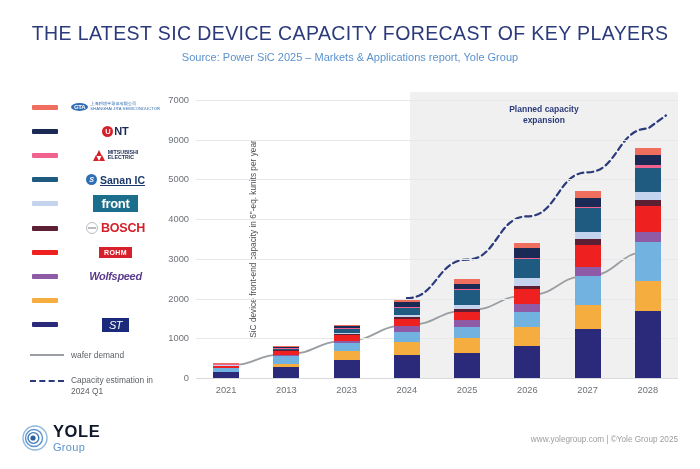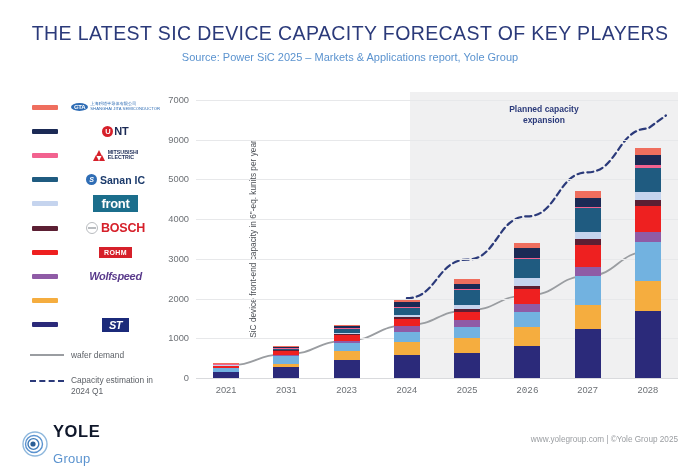--- a/index.html
+++ b/index.html
@@ -53,21 +53,21 @@
   .lg-mit .tri i:nth-child(1){ left:3.1px; top:-0.4px; }
   .lg-mit .tri i:nth-child(2){ left:-0.2px; top:5.1px; }
   .lg-mit .tri i:nth-child(3){ left:6.4px; top:5.1px; }
   .lg-mit .mt { font-size:5.3px; font-weight:bold; color:#1b2a55; line-height:1.1; text-align:left; }
   .lg-sanan { display:flex; align-items:center; gap:3px; }
   .lg-sanan .s {
     width:11px; height:11px; border-radius:50%; background:#2f6db5; color:#fff;
     font-size:7px; font-style:italic; font-weight:bold;
     display:flex; align-items:center; justify-content:center;
   }
-  .lg-sanan .t { font-size:10.5px; font-weight:bold; color:#1b3a6b; }
+  .lg-sanan .t { font-size:10.5px; font-weight:bold; color:#1b3a6b;text-decoration:underline; }
   .lg-xfab {
     background:#1b6e8c; color:#fff; font-size:13px; font-weight:bold;
     padding:1px 8px; letter-spacing:-0.3px;
   }
   .lg-bosch { display:flex; align-items:center; gap:3px; }
   .lg-bosch .bx {
     width:12px; height:12px; border-radius:50%;
     border:1.6px solid #b9bcc0; position:relative;
   }
   .lg-bosch .bx::before {
@@ -79,21 +79,21 @@
     padding:2px 5px; letter-spacing:0.4px;
   }
   .lg-wolf { font-size:11px; font-weight:bold; font-style:italic; color:#5a3b8c; letter-spacing:-0.3px; }
   .lg-inf { display:flex; align-items:center; }
   .lg-inf .el {
     border:1.4px solid #d6202a; border-radius:50%; padding:0px 5px;
     color:#1b2a55; font-size:9.5px; font-weight:bold; font-style:italic;
   }
   .lg-ons { font-size:13px; color:#55595e; letter-spacing:-0.4px; }
   .lg-st {
-    background:#1b2a7a; color:#fff; font-size:11px; font-weight:bold; font-style:italic;
+    background:#1b2a7a; color:#fff; font-size:11px; font-weight:normal; font-style:italic;
     padding:1px 7px; letter-spacing:-0.5px;
   }
   .legend-line-row { display:flex; align-items:center; height:24px; margin-top:6px; }
   .legend-line-row .lbl { font-size:8.4px; color:#5c6066; margin-left:7px; }
   .lg-solid { width:34px; height:0; border-top:2px solid #9a9da1; margin-left:12px; }
   .lg-dash  { width:34px; height:0; border-top:2px dashed #2b3a7a; margin-left:12px; }
   .legend-dash-row { display:flex; align-items:flex-start; margin-top:8px; }
   .legend-dash-row .lbl2 { font-size:8.4px; color:#5c6066; margin-left:7px; line-height:1.3; width:100px; }
   
   #plot-area { position:absolute; left:196px; top:100px; width:482px; height:278px; }
@@ -120,21 +120,21 @@
   .seg { width:100%; }
   .xtick {
     position:absolute; top:100%; margin-top:7px; text-align:center;
     font-size:9.3px; color:#6d7176;
   }
   
   #footer { position:absolute; left:0; bottom:0; width:700px; height:56px; }
   #yole-logo { position:absolute; left:22px; top:10px; display:flex; align-items:center; gap:5px; }
   #yole-logo .spiral { width:26px; height:26px; }
   #yole-logo .txt .y1 { font-size:16.5px; font-weight:bold; color:#0f172a; letter-spacing:0.6px; line-height:1; }
-  #yole-logo .txt .y2 { font-size:13px; color:#5b93cf; letter-spacing:0.3px; margin-top:11px; }
+  #yole-logo .txt .y2 { font-size:11px; color:#5b93cf; letter-spacing:0.3px; margin-top:1px; }
   #footer-right {
     position:absolute; right:22px; top:22px; font-size:8.2px; color:#9a9da1;
   }
 </style>
 </head>
 <body>
 
 <div id="header">
   <div id="chart-title">THE LATEST SIC DEVICE CAPACITY FORECAST OF KEY PLAYERS</div>
   <div id="chart-subtitle">Source: Power SiC 2025 – Markets &amp; Applications report, Yole Group</div>
@@ -275,21 +275,21 @@
         <div class="seg" style="height: 0.794286px; background: rgb(31, 91, 128);"></div>
         <div class="seg" style="height: 0.595714px; background: rgb(197, 212, 238);"></div>
         <div class="seg" style="height: 0.794286px; background: rgb(92, 31, 51);"></div>
         <div class="seg" style="height: 3.37571px; background: rgb(238, 32, 32);"></div>
         <div class="seg" style="height: 1.19143px; background: rgb(143, 91, 166);"></div>
         <div class="seg" style="height: 7.94286px; background: rgb(114, 178, 224);"></div>
         <div class="seg" style="height: 3.17714px; background: rgb(245, 173, 63);"></div>
         <div class="seg" style="height: 11.12px; background: rgb(43, 42, 122);"></div>
       </div>
     </div>
-    <div class="xtick" style="left: 60.25px; width: 60.25px;">2031</div>
+    <div class="xtick" style="left: 60.25px; width: 60.25px;">2013</div>
     <div class="bar-col" style="left: 137.625px; width: 26px; height: 278px;">
       <div class="bar-stack">
         <div class="seg" style="height: 1.39px; background: rgb(239, 110, 94);"></div>
         <div class="seg" style="height: 1.98571px; background: rgb(27, 42, 85);"></div>
         <div class="seg" style="height: 1.19143px; background: rgb(242, 98, 143);"></div>
         <div class="seg" style="height: 3.17714px; background: rgb(31, 91, 128);"></div>
         <div class="seg" style="height: 1.19143px; background: rgb(197, 212, 238);"></div>
         <div class="seg" style="height: 1.58857px; background: rgb(92, 31, 51);"></div>
         <div class="seg" style="height: 5.56px; background: rgb(238, 32, 32);"></div>
         <div class="seg" style="height: 1.78714px; background: rgb(143, 91, 166);"></div>
@@ -339,21 +339,21 @@
         <div class="seg" style="height: 19.0629px; background: rgb(31, 91, 128);"></div>
         <div class="seg" style="height: 7.94286px; background: rgb(197, 212, 238);"></div>
         <div class="seg" style="height: 2.78px; background: rgb(92, 31, 51);"></div>
         <div class="seg" style="height: 14.6943px; background: rgb(238, 32, 32);"></div>
         <div class="seg" style="height: 7.94286px; background: rgb(143, 91, 166);"></div>
         <div class="seg" style="height: 15.4886px; background: rgb(114, 178, 224);"></div>
         <div class="seg" style="height: 19.0629px; background: rgb(245, 173, 63);"></div>
         <div class="seg" style="height: 31.7714px; background: rgb(43, 42, 122);"></div>
       </div>
     </div>
-    <div class="xtick" style="left: 301.25px; width: 60.25px; font-family: Liberation Mono, monospace;">2026</div>
+    <div class="xtick" style="left: 301.25px; width: 60.25px;">2026</div>
     <div class="bar-col" style="left: 378.625px; width: 26px; height: 278px;">
       <div class="bar-stack">
         <div class="seg" style="height: 6.75143px; background: rgb(239, 110, 94);"></div>
         <div class="seg" style="height: 9.13429px; background: rgb(27, 42, 85);"></div>
         <div class="seg" style="height: 1.58857px; background: rgb(242, 98, 143);"></div>
         <div class="seg" style="height: 23.0343px; background: rgb(31, 91, 128);"></div>
         <div class="seg" style="height: 7.14857px; background: rgb(197, 212, 238);"></div>
         <div class="seg" style="height: 5.95714px; background: rgb(92, 31, 51);"></div>
         <div class="seg" style="height: 22.24px; background: rgb(238, 32, 32);"></div>
         <div class="seg" style="height: 9.13429px; background: rgb(143, 91, 166);"></div>

